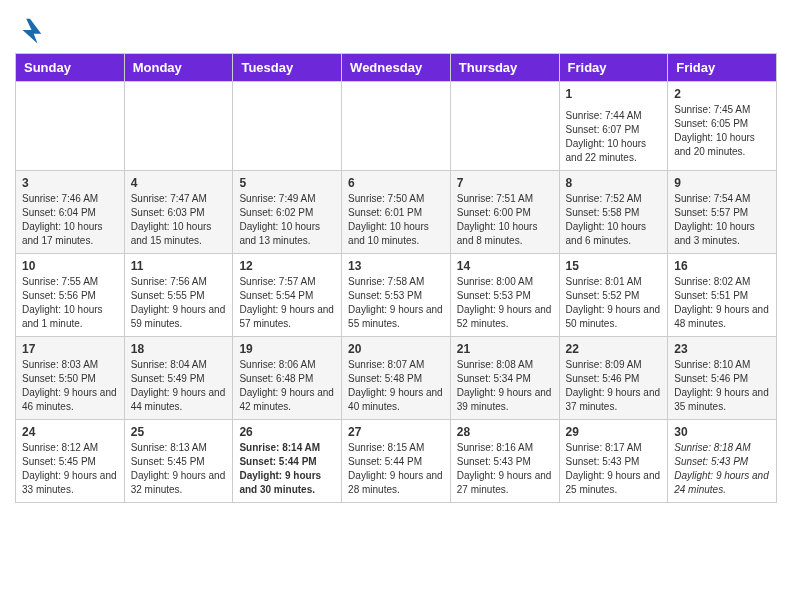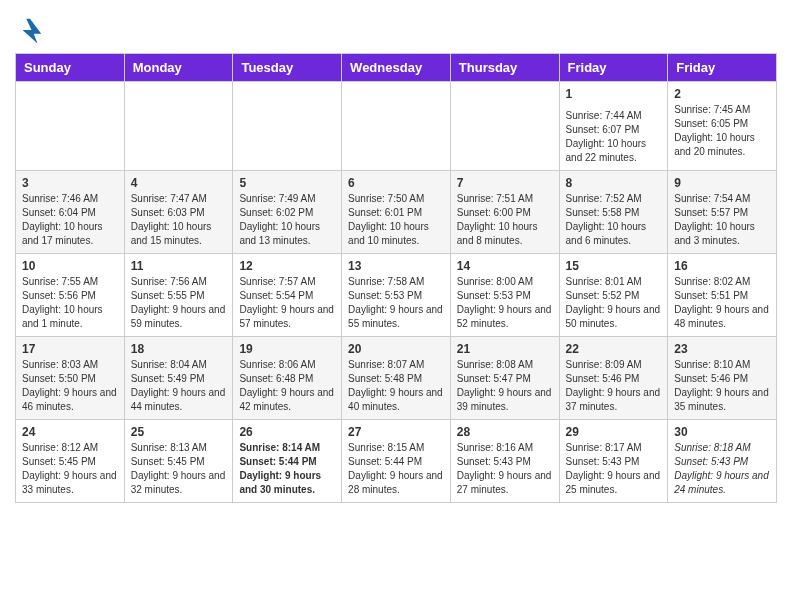--- a/index.html
+++ b/index.html
@@ -254,21 +254,21 @@
         </td>
         <td>
           <span class="day-number">20</span>
           <div class="day-info" style="white-space: pre-line;">Sunrise: 8:07 AM
 Sunset: 5:48 PM
 Daylight: 9 hours and 40 minutes.</div>
         </td>
         <td>
           <span class="day-number">21</span>
           <div class="day-info" style="white-space: pre-line;">Sunrise: 8:08 AM
-Sunset: 5:47 PM
+Sunset: 5:34 PM
 Daylight: 9 hours and 39 minutes.</div>
         </td>
         <td>
           <span class="day-number">22</span>
           <div class="day-info" style="white-space: pre-line;">Sunrise: 8:09 AM
 Sunset: 5:46 PM
 Daylight: 9 hours and 37 minutes.</div>
         </td>
         <td>
           <span class="day-number">23</span>

